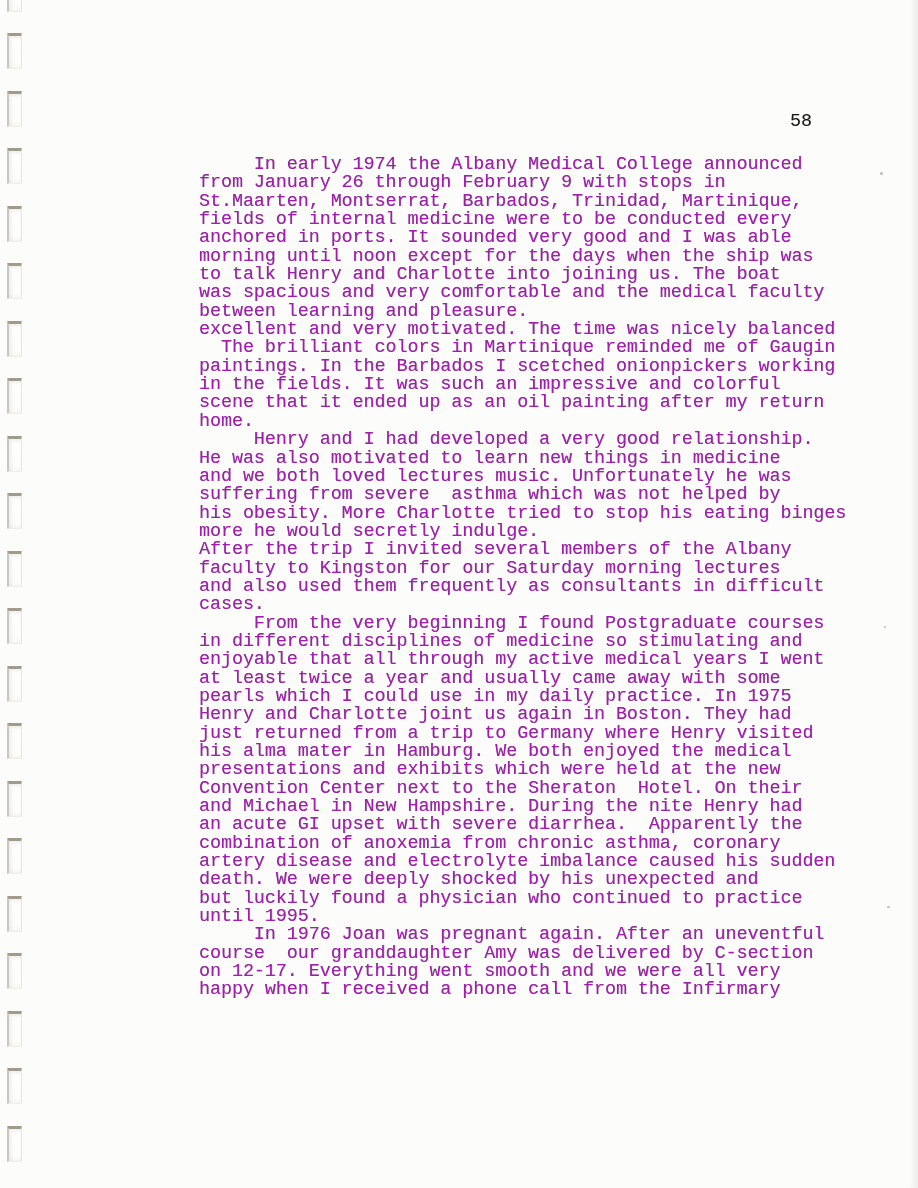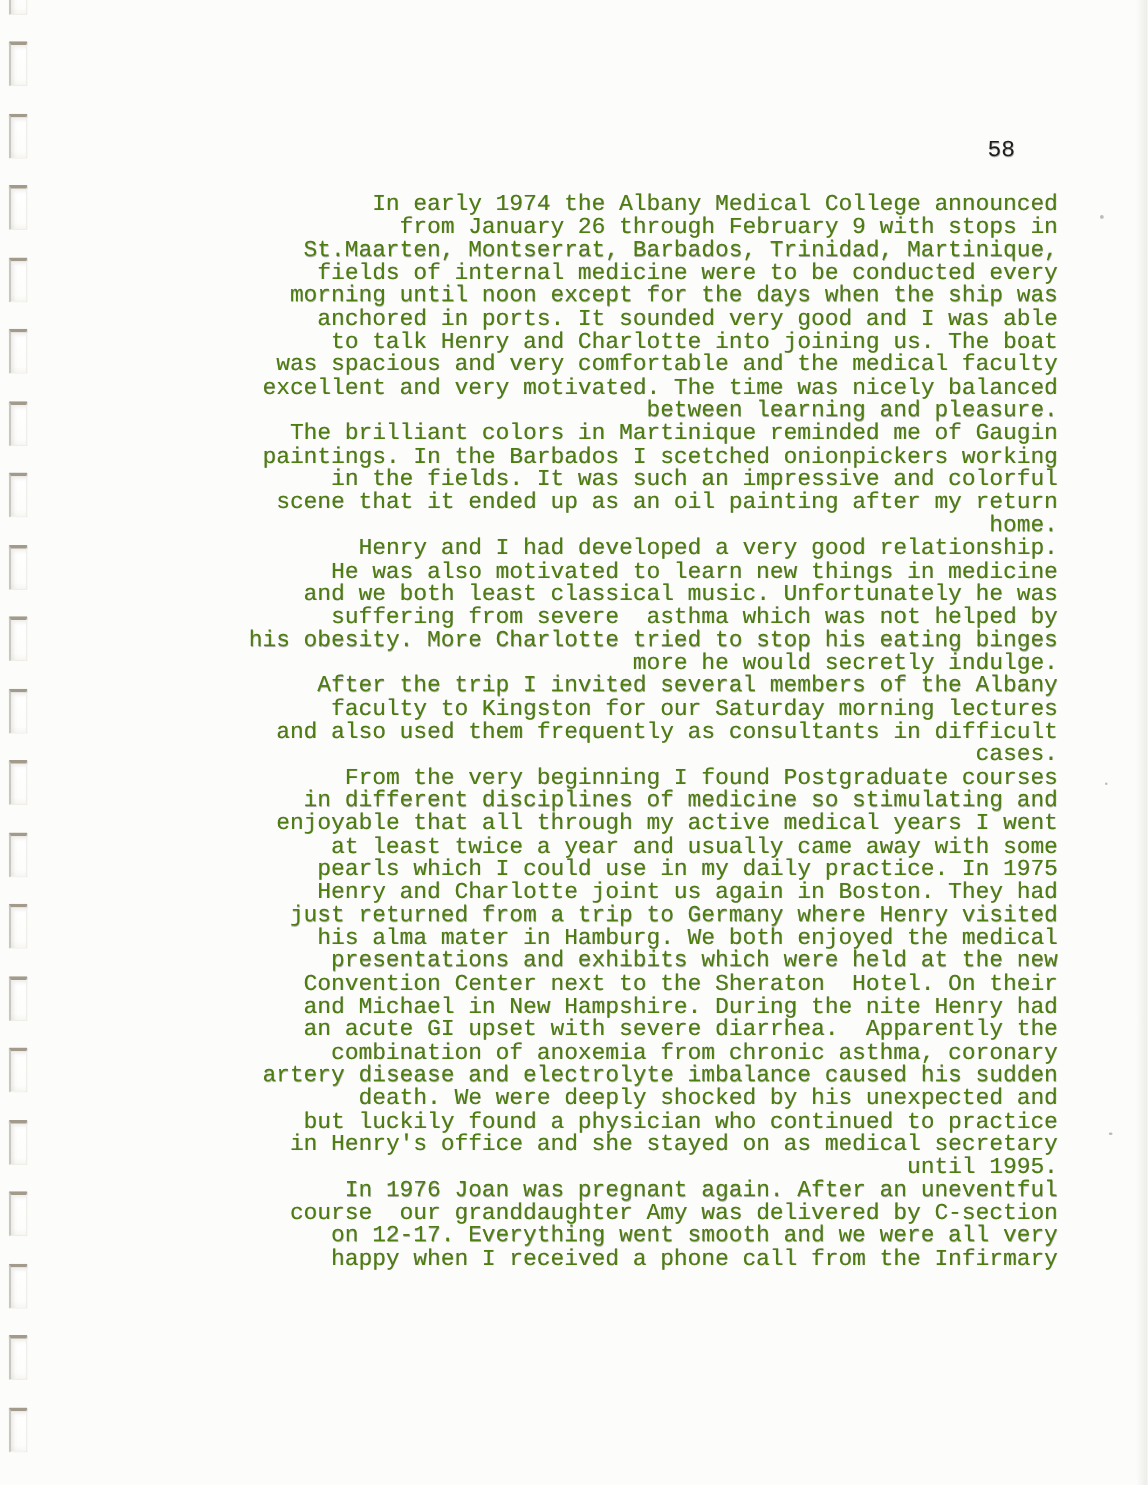--- a/index.html
+++ b/index.html
@@ -84,39 +84,39 @@
       <div class="hole" style="top: 723px;"></div>
       <div class="hole" style="top: 780.5px;"></div>
       <div class="hole" style="top: 838px;"></div>
       <div class="hole" style="top: 895.5px;"></div>
       <div class="hole" style="top: 953px;"></div>
       <div class="hole" style="top: 1010.5px;"></div>
       <div class="hole" style="top: 1068px;"></div>
       <div class="hole" style="top: 1125.5px;"></div>
     </div>
   <div class="pagenum" style="color: rgb(29, 29, 29);">58</div>
-  <div class="body-text" id="body-text" style="color: #4d7c0f; text-align: right;">
+  <div class="body-text" id="body-text" style="color: #a21caf;">
       <div class="line">     In early 1974 the Albany Medical College announced</div>
       <div class="line">from January 26 through February 9 with stops in</div>
       <div class="line">St.Maarten, Montserrat, Barbados, Trinidad, Martinique,</div>
       <div class="line">fields of internal medicine were to be conducted every</div>
+      <div class="line">anchored in ports. It sounded very good and I was able</div>
       <div class="line">morning until noon except for the days when the ship was</div>
-      <div class="line">anchored in ports. It sounded very good and I was able</div>
       <div class="line">to talk Henry and Charlotte into joining us. The boat</div>
       <div class="line">was spacious and very comfortable and the medical faculty</div>
+      <div class="line">between learning and pleasure.</div>
       <div class="line">excellent and very motivated. The time was nicely balanced</div>
-      <div class="line">between learning and pleasure.</div>
       <div class="line">  The brilliant colors in Martinique reminded me of Gaugin</div>
       <div class="line">paintings. In the Barbados I scetched onionpickers working</div>
       <div class="line">in the fields. It was such an impressive and colorful</div>
       <div class="line">scene that it ended up as an oil painting after my return</div>
       <div class="line">home.</div>
       <div class="line">     Henry and I had developed a very good relationship.</div>
       <div class="line">He was also motivated to learn new things in medicine</div>
-      <div class="line">and we both least classical music. Unfortunately he was</div>
+      <div class="line">and we both loved lectures music. Unfortunately he was</div>
       <div class="line">suffering from severe  asthma which was not helped by</div>
       <div class="line">his obesity. More Charlotte tried to stop his eating binges</div>
       <div class="line">more he would secretly indulge.</div>
       <div class="line">After the trip I invited several members of the Albany</div>
       <div class="line">faculty to Kingston for our Saturday morning lectures</div>
       <div class="line">and also used them frequently as consultants in difficult</div>
       <div class="line">cases.</div>
       <div class="line">     From the very beginning I found Postgraduate courses</div>
       <div class="line">in different disciplines of medicine so stimulating and</div>
       <div class="line">enjoyable that all through my active medical years I went</div>
@@ -126,21 +126,20 @@
       <div class="line">just returned from a trip to Germany where Henry visited</div>
       <div class="line">his alma mater in Hamburg. We both enjoyed the medical</div>
       <div class="line">presentations and exhibits which were held at the new</div>
       <div class="line">Convention Center next to the Sheraton  Hotel. On their</div>
       <div class="line">and Michael in New Hampshire. During the nite Henry had</div>
       <div class="line">an acute GI upset with severe diarrhea.  Apparently the</div>
       <div class="line">combination of anoxemia from chronic asthma, coronary</div>
       <div class="line">artery disease and electrolyte imbalance caused his sudden</div>
       <div class="line">death. We were deeply shocked by his unexpected and</div>
       <div class="line">but luckily found a physician who continued to practice</div>
-      <div class="line">in Henry's office and she stayed on as medical secretary</div>
       <div class="line">until 1995.</div>
       <div class="line">     In 1976 Joan was pregnant again. After an uneventful</div>
       <div class="line">course  our granddaughter Amy was delivered by C-section</div>
       <div class="line">on 12-17. Everything went smooth and we were all very</div>
       <div class="line">happy when I received a phone call from the Infirmary</div>
     </div>
   <div class="edge-right"></div>
   <div class="speck s1"></div>
   <div class="speck s2"></div>
   <div class="speck s3"></div>

